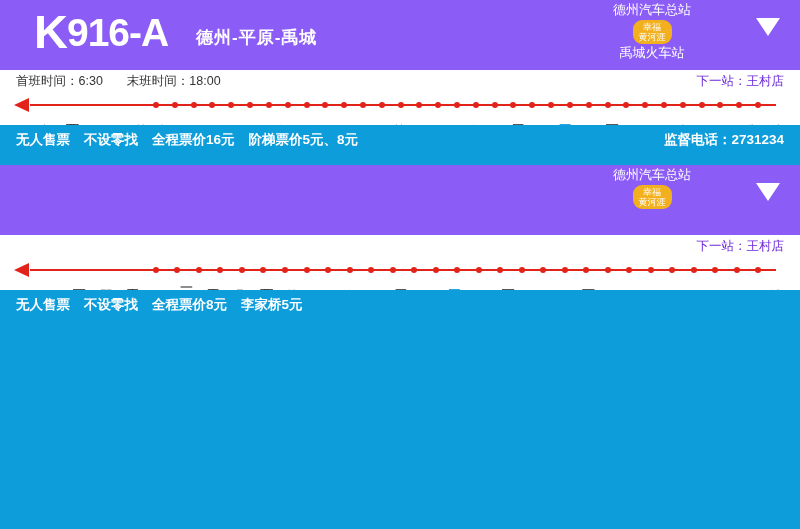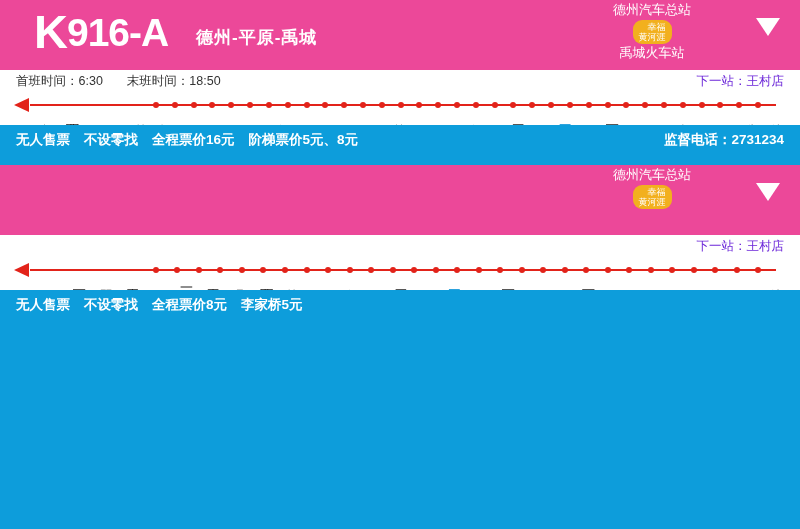--- a/index.html
+++ b/index.html
@@ -14,21 +14,21 @@
     width:800px;
     box-sizing:border-box;
     background:#0d9ddb;
   }
   .sep{height:10px;background:#0d9ddb;}
 
   
   .header{
     position:relative;
     height:70px;
-    background:#ec4899;
+    background:#8b5cf6;
     padding:0 14px;
     box-sizing:border-box;
   }
   .route-code{
     position:absolute;
     left:34px; top:6px;
     color:#ffffff;
     font-weight:bold;
     letter-spacing:-1px;
     white-space:nowrap;
@@ -58,21 +58,20 @@
   .term-badge{
     display:inline-block;
     background:#f2b01e;
     color:#ffffff;
     border-radius:9px;
     font-size:9px;
     line-height:10px;
     padding:2px 6px;
     margin:2px 0 1px 0;
     white-space:nowrap;
-    text-align:right;
   }
   .term-badge span{display:block;}
   .arrow-down{
     position:absolute;
     right:20px; top:18px;
     width:0;height:0;
     border-left:12px solid transparent;
     border-right:12px solid transparent;
     border-top:18px solid #ffffff;
   }
@@ -179,21 +178,21 @@
       <div class="term-badge">
         <span>幸福</span>
         <span>黄河涯</span>
       </div>
       <div class="t-bottom">禹城火车站</div>
     </div>
     <div class="arrow-down"></div>
   </div>
 
   <div class="infobar">
-    <span class="left">首班时间：6:30</span><span class="sp"></span><span class="left">末班时间：18:50</span>
+    <span class="left">首班时间：6:30</span><span class="sp"></span><span class="left">末班时间：18:00</span>
     <span class="right">下一站：王村店</span>
   </div>
 
   <div class="strip">
     <div class="line-row">
       <div class="line-arrow"></div>
       <div class="line"></div>
     <div class="dot" style="left: 18%;"></div>
         <div class="dot" style="left: 20.4375%;"></div>
         <div class="dot" style="left: 22.875%;"></div>

